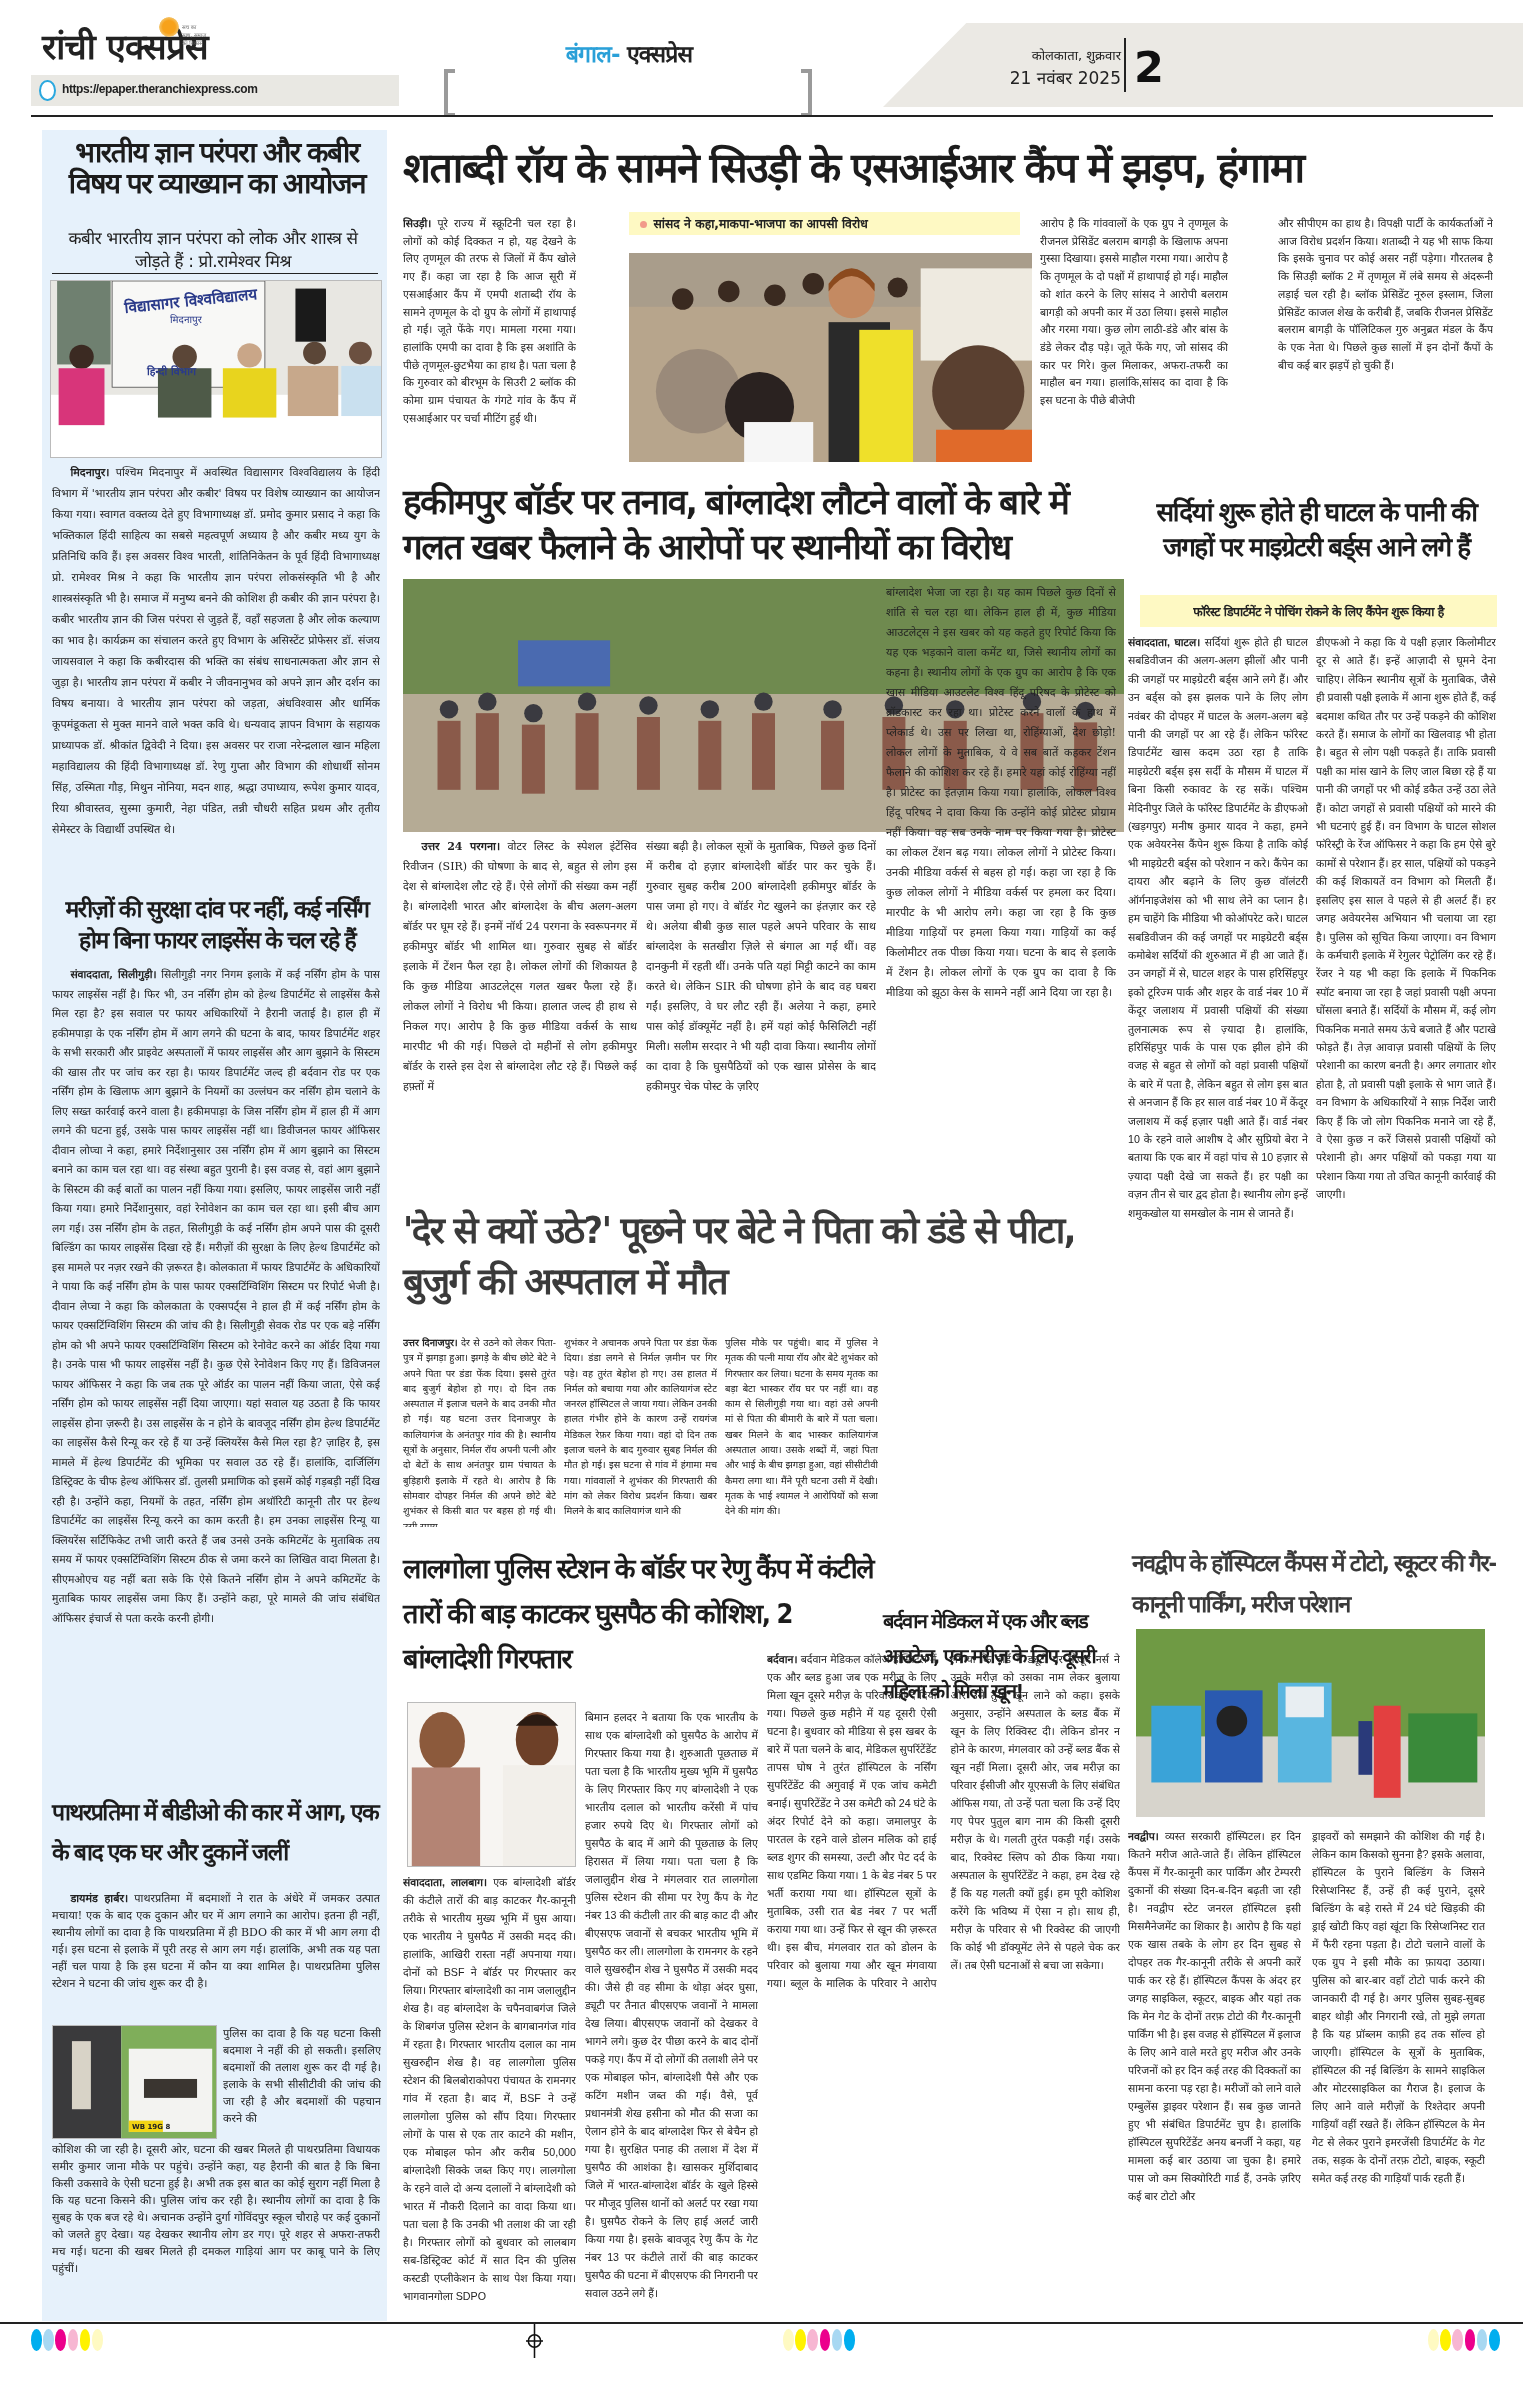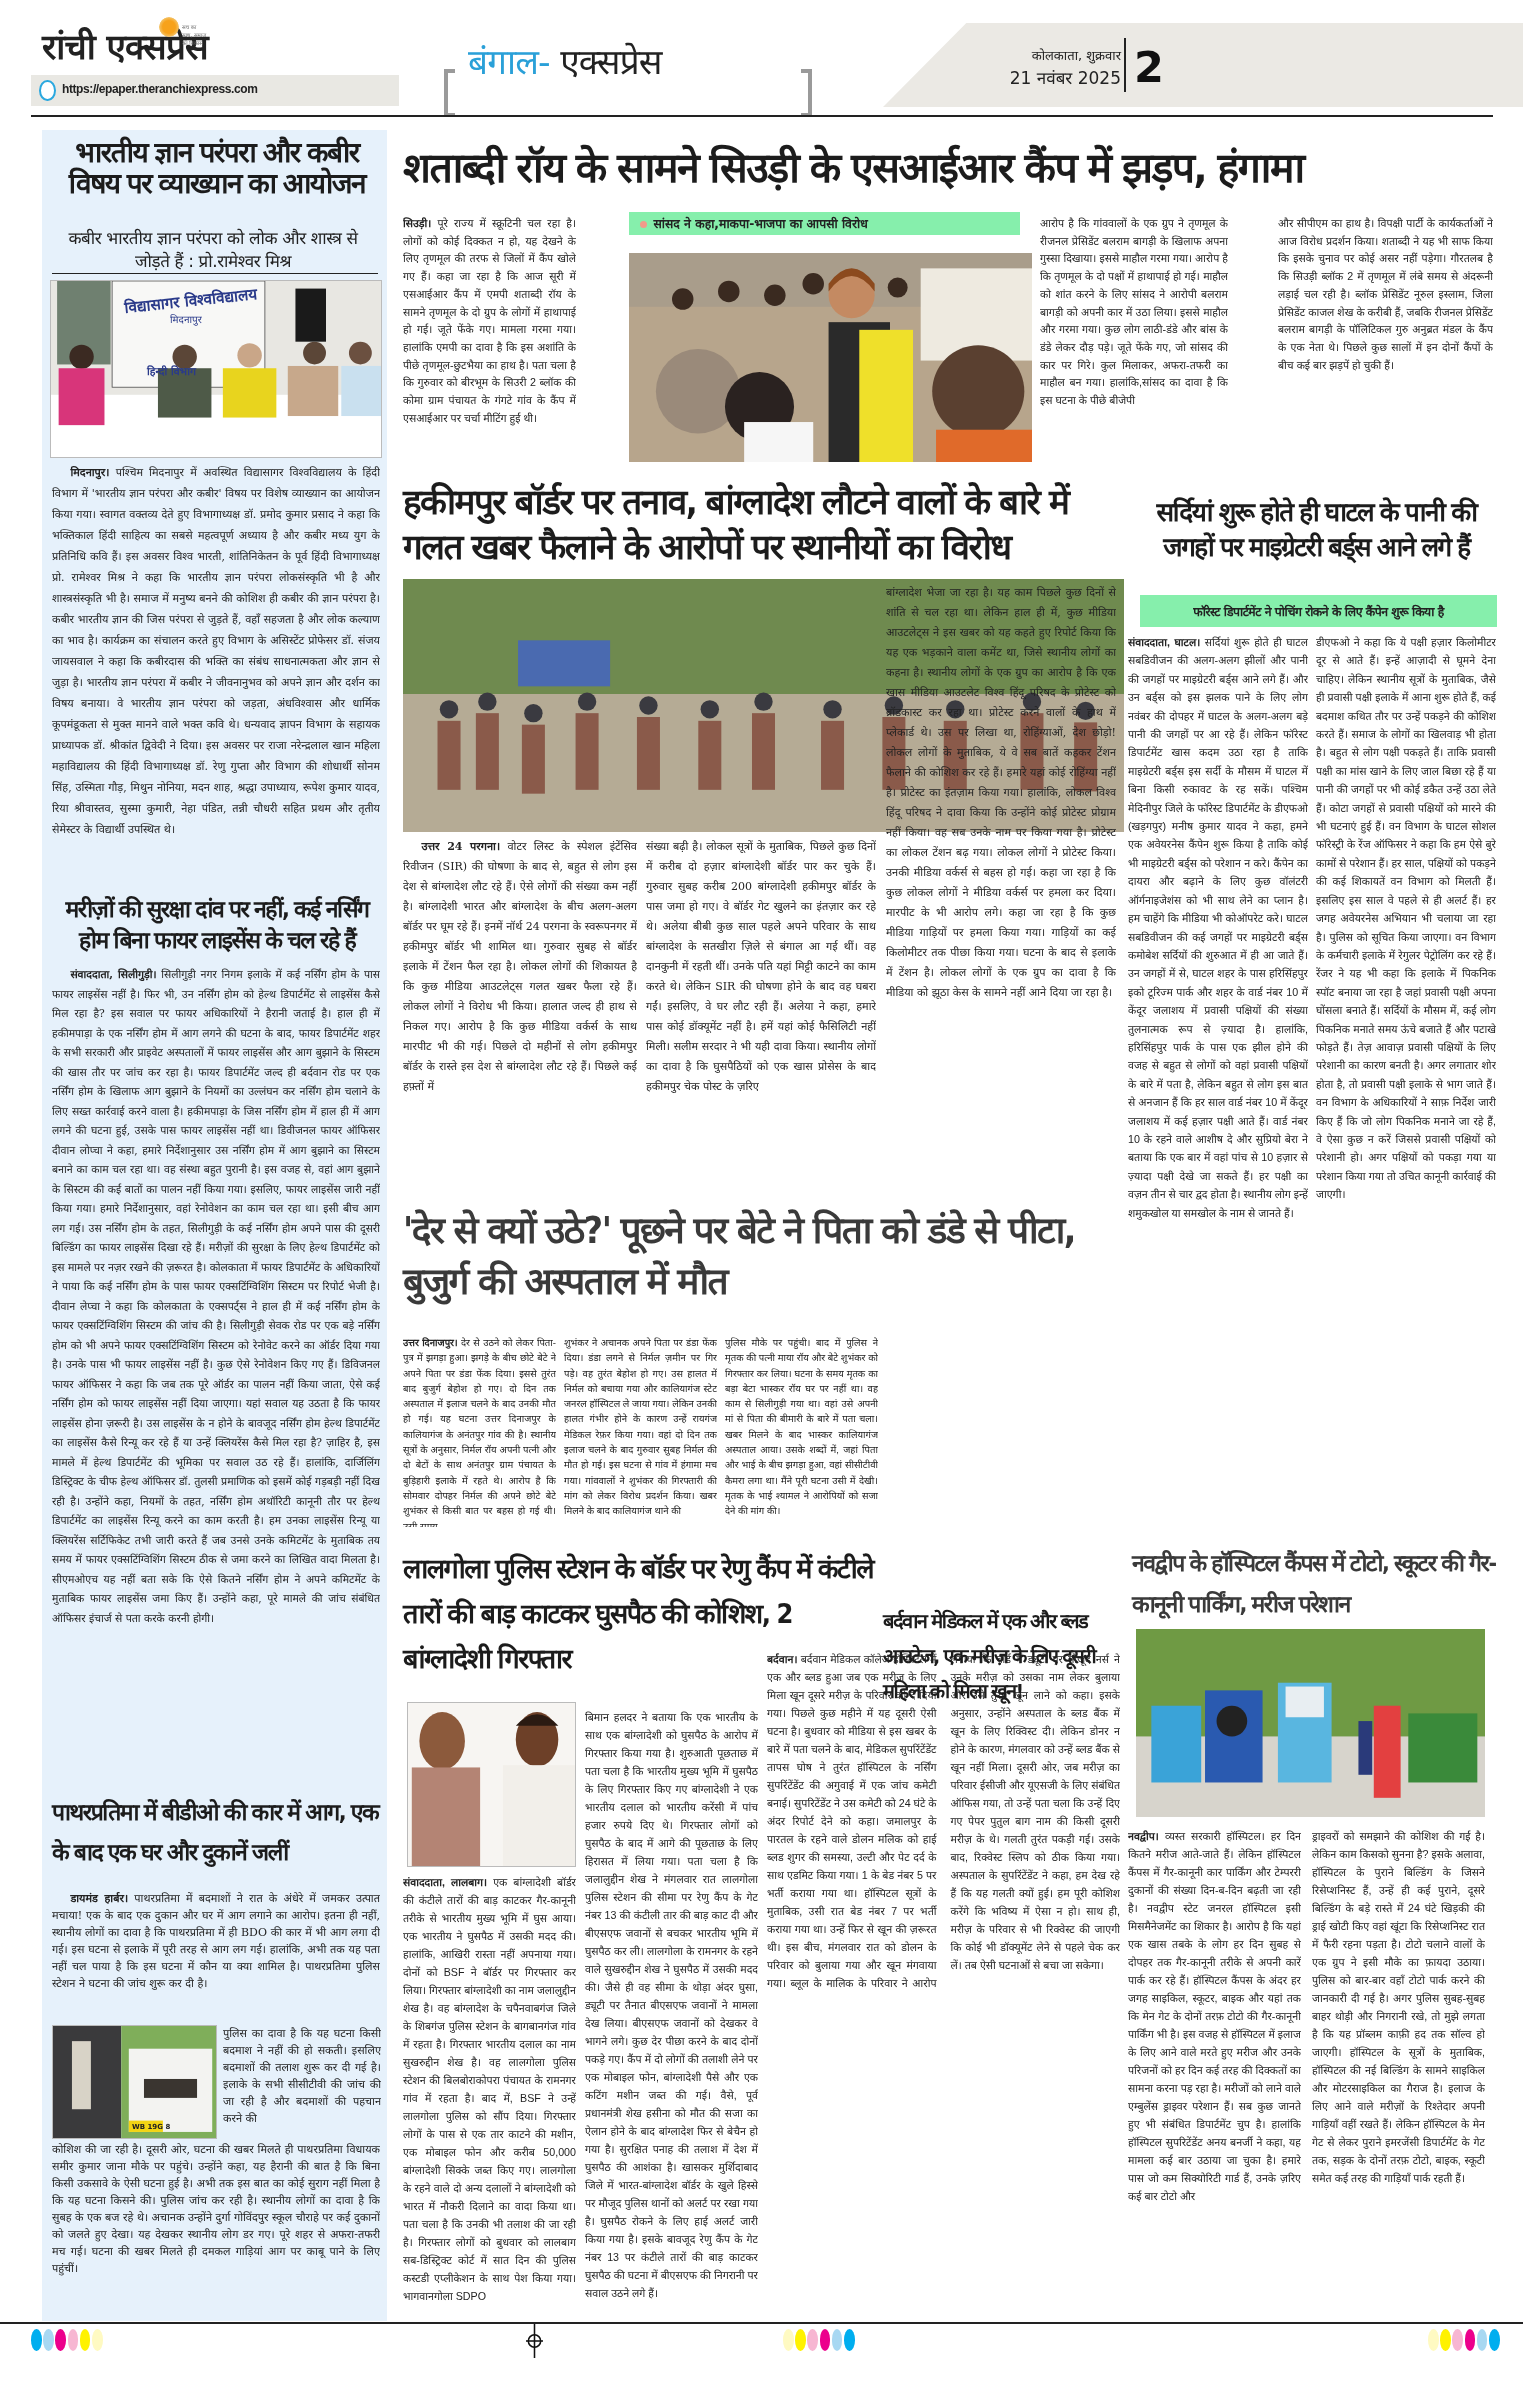--- a/index.html
+++ b/index.html
@@ -17,34 +17,34 @@
 #masthead-left{left:42px;top:21.5px}
 .mast-name{font-size:35px;font-weight:bold;color:#222;letter-spacing:-0.8px;font-family:"DejaVu Sans",sans-serif}
 .mast-sun{position:absolute;left:117px;top:-4.6px;width:20px;height:20px;border-radius:50%;background:radial-gradient(circle,#f7a21b 45%,#f4c46a 70%,transparent 72%)}
 .mast-tag{position:absolute;left:140px;top:1.5px;font-size:5.4px;color:#666}
 .urlbar{left:31px;top:75px;width:368px;height:31px;background:#e9e8e3}
 .url-icon{position:absolute;left:7.7px;top:4.6px;width:17px;height:21.5px;border-radius:50%;border:2.3px solid #2aa8df;background:#fff}
 .url-text{position:absolute;left:31px;top:7px;font-size:12px;font-weight:bold;color:#222;font-family:"Liberation Sans",sans-serif;letter-spacing:-0.4px}
 .bracket{position:absolute;top:69px;width:10.7px;height:48px;border:4.6px solid #9a9a9a}
 .bk-l{left:444px;border-right:none}
 .bk-r{left:801px;border-left:none}
-.sec-title{position:absolute;left:468px;top:37px;width:322px;text-align:left;font-size:35px;font-weight:normal;letter-spacing:-0.8px}
+.sec-title{position:absolute;left:468px;top:37px;width:322px;text-align:center;font-size:23px;font-weight:bold;letter-spacing:-0.8px}
 .sec-a{color:#2aa0d8}
 .sec-b{color:#222}
 .datebox{position:absolute;left:883px;top:23px;width:641px;height:84px;background:#ebe9e4;clip-path:polygon(13% 0,100% 0,100% 100%,0 100%)}
 .date-city{position:absolute;left:1021px;top:46px;font-size:13px;color:#222;width:100px;text-align:right}
 .date-full{position:absolute;left:1002px;top:66px;font-size:17px;color:#222;width:119px;text-align:right}
 .date-sep{position:absolute;left:1124px;top:38px;width:1.5px;height:54px;background:#222}
 .page-num{position:absolute;left:1134px;top:42px;font-size:43px;font-weight:bold;color:#111}
 
 .leftbox{left:42px;top:130px;width:345px;height:2191px;background:#e6f1fb}
 .left-hl{font-size:24.6px;text-align:left;padding:0 7.7px}
 .subhl{font-size:19px;text-align:center;font-family:"DejaVu Sans",sans-serif;letter-spacing:-0.4px;color:#222}
 
-.yellowbar{position:absolute;background:#86efac}
+.yellowbar{position:absolute;background:#fef9c3}
 .dot{display:inline-block;width:7.7px;height:7.7px;border-radius:50%;background:#f08;margin-right:6.1px;vertical-align:middle}
 .reg-dots{position:absolute;top:2329px;height:23px;display:flex;gap:1.5px}
 .reg-dots span{width:10.7px;height:21.5px;border-radius:50%}
 .regmark{position:absolute;left:526px;top:2324px;width:17px;height:34px}
 .photo svg{width:100%;height:100%;display:block}
 </style>
 </head>
 <body>
 
 <div class="abs" style="left:0;top:0;width:1324px;height:115px">

